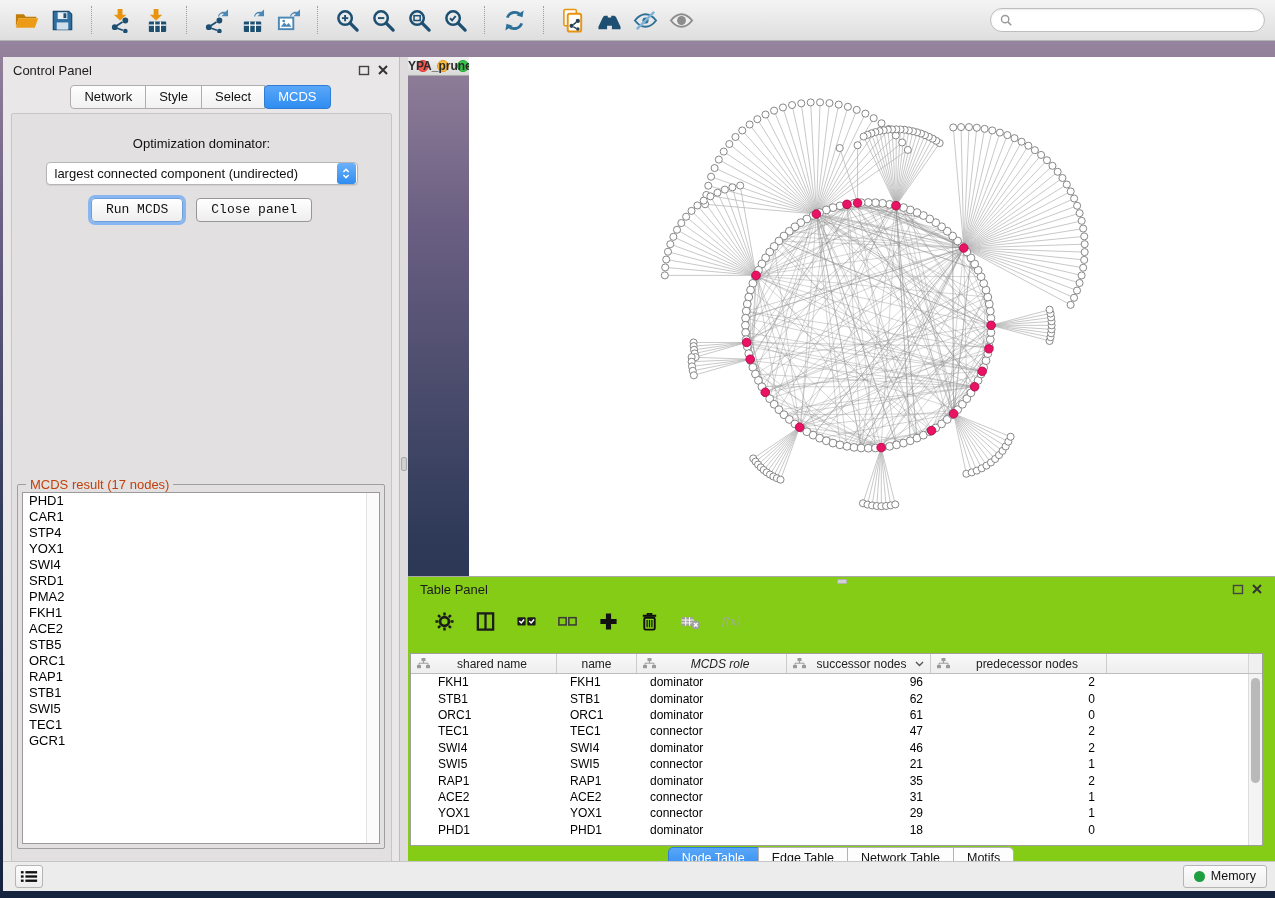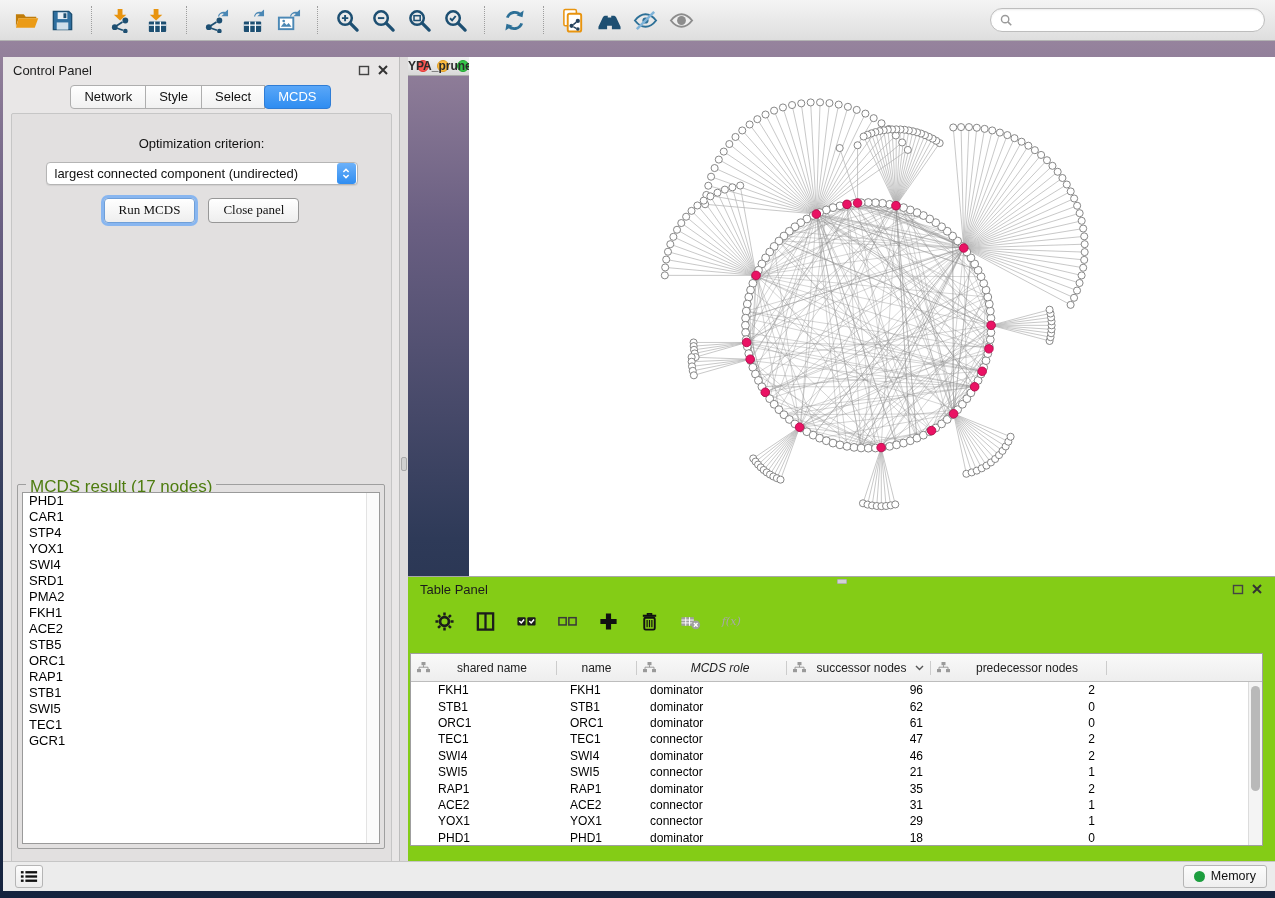--- a/index.html
+++ b/index.html
@@ -41,26 +41,26 @@
   .cp-inner{position:absolute;top:56px;left:8px;right:7px;bottom:10px;background:#e2e0e0;
     border:1px solid #c6c6c6;border-radius:2px;}
   .opt-label{text-align:center;margin-top:22px;font-size:13px;color:#111;}
   .opt-select{width:312px;height:23px;margin:11px auto 0;background:#fff;border:1px solid #b5b5b5;
     border-radius:4px;display:flex;align-items:center;overflow:hidden;box-shadow:0 1px 1px rgba(0,0,0,.08);}
   .opt-select .sel-text{flex:1;padding:0 8px;font-size:13px;white-space:nowrap;color:#111;}
   .sel-stepper{width:19px;height:21px;margin:0 1px;background:linear-gradient(#6cb1f9,#2f8df1);border-radius:3px;
     display:flex;align-items:center;justify-content:center;}
   .sel-stepper svg{width:12px;height:17px;}
   .btn-row{display:flex;justify-content:center;gap:13px;margin-top:13px;}
-  .push-btn{padding:3px 14px 4px;font-size:13px;font-family:Liberation Serif, serif;background:linear-gradient(#ffffff,#eeeeee);
+  .push-btn{padding:3px 14px 4px;font-size:13px;font-family:Liberation Mono, monospace;background:linear-gradient(#ffffff,#eeeeee);
     border:1px solid #979797;border-radius:4px;color:#111;}
   .push-btn.focused{box-shadow:0 0 0 3px rgba(105,168,245,.75);border-color:#6f9fd8;}
   .mcds-fieldset{position:absolute;top:370px;left:5px;right:6px;bottom:17px;border:1px solid #9f9f9f;
     border-radius:2px;padding:6px 4px 4px;}
-  .mcds-legend{position:absolute;top:-8px;left:8px;background:#e2e0e0;padding:0 4px;font-size:17px;color:#4d7c0f;}
+  .mcds-legend{position:absolute;top:-8px;left:8px;background:#e2e0e0;padding:0 4px;font-size:13px;color:#c2410c;}
   .mcds-list{position:absolute;top:7px;left:4px;right:4px;bottom:4px;background:#fff;border:1px solid #9a9a9a;
     overflow:hidden;}
   .mcds-item{font-size:13px;line-height:16px;padding-left:6px;color:#000;}
   .mcds-scroll{position:absolute;top:0;right:0;bottom:0;width:13px;background:#fbfbfb;border-left:1px solid #e3e3e3;}
 
   
   .v-divider{width:8px;background:#dedcdc;position:relative;}
   .v-grip{position:absolute;top:400px;left:1px;width:6px;height:14px;background:#cfcfcf;border:1px solid #a9a9a9;border-radius:2px;}
 
   
@@ -83,21 +83,21 @@
 
   
   .table-panel{height:300px;background:#84cc16;position:relative;}
   .tp-grip{position:absolute;top:2px;left:50%;margin-left:-5px;width:10px;height:5px;background:#d2d2d2;border:1px solid #b0b0b0;border-radius:1px;}
   .tp-header{height:24px;display:flex;align-items:center;padding:0 12px;font-size:13px;color:#1c1c1c;}
   .tp-toolbar{height:40px;display:flex;align-items:center;gap:17px;padding:0 0 0 24px;}
   .tp-tool{width:24px;height:24px;display:flex;align-items:center;justify-content:center;}
   .tp-tool svg{width:21px;height:21px;}
   .tp-table{position:absolute;top:76px;left:2px;right:12px;height:193px;background:#fff;
     border:1px solid #9f9f9f;display:flex;flex-direction:column;}
-  .th-row{height:28px;display:flex;border-bottom:1px solid #bdbdbd;background:linear-gradient(#f9f9f9,#eeeeee);align-items:center;}
+  .th-row{height:20px;display:flex;border-bottom:1px solid #bdbdbd;background:linear-gradient(#f9f9f9,#eeeeee);}
   .th-cell{display:flex;align-items:center;border-right:1px solid #cccccc;font-size:12px;color:#222;position:relative;padding:0 4px;}
   .th-cell .th-label{flex:1;text-align:center;}
   .th-cell svg.tree{width:13px;height:11px;margin:0 2px;}
   .th-cell svg.sortv{width:9px;height:6px;margin-right:2px;}
   .th-fill{flex:1;background:linear-gradient(#f9f9f9,#eeeeee);}
   .th-corner{width:14px;background:#f0f0f0;border-left:1px solid #d5d5d5;}
   .tb-body{flex:1;position:relative;overflow:hidden;}
   .t-row{display:flex;height:16.4px;align-items:center;}
   .t-cell{font-size:12px;color:#000;white-space:nowrap;overflow:hidden;}
   .t-scroll{position:absolute;top:0;right:0;bottom:0;width:14px;background:#f4f4f4;border-left:1px solid #dcdcdc;}
@@ -316,21 +316,21 @@
             </svg>
         </span>
       </div>
       <div class="cp-tabs" id="cp-tabs">
           <div class="cp-tab">Network</div>
           <div class="cp-tab">Style</div>
           <div class="cp-tab">Select</div>
           <div class="cp-tab active">MCDS</div>
         </div>
       <div class="cp-inner">
-        <div class="opt-label">Optimization criterion:</div>
+        <div class="opt-label">Optimization dominator:</div>
         <div class="opt-select">
           <span class="sel-text">largest connected component (undirected)</span>
           <span class="sel-stepper">
             <svg viewBox="0 0 16 22">
                 <path d="M4.5 9L8 5.5 11.5 9" stroke="#fff" stroke-width="1.9" fill="none"></path>
                 <path d="M4.5 13L8 16.5 11.5 13" stroke="#fff" stroke-width="1.9" fill="none"></path>
               </svg>
           </span>
         </div>
         <div class="btn-row">
@@ -873,20 +873,26 @@
                 <div class="t-cell" style="width: 80px; text-align: left; padding-left: 13px; padding-right: 0px;">PHD1</div>
                 <div class="t-cell" style="width: 150px; text-align: left; padding-left: 13px; padding-right: 0px;">dominator</div>
                 <div class="t-cell" style="width: 144px; text-align: right; padding-left: 0px; padding-right: 8px;">18</div>
                 <div class="t-cell" style="width: 176px; text-align: right; padding-left: 0px; padding-right: 12px;">0</div>
               </div>
               <div class="t-scroll">
                 <div class="t-thumb"></div>
               </div>
           </div>
         </div>
+        <div class="tp-tabs" id="tp-tabs">
+            <div class="tp-tab active">Node Table</div>
+            <div class="tp-tab">Edge Table</div>
+            <div class="tp-tab">Network Table</div>
+            <div class="tp-tab">Motifs</div>
+          </div>
       </div>
 
     </div>
   </div>
 
   <div class="statusbar">
     <div class="sb-left-btn">
       <svg viewBox="0 0 20 16">
           <g fill="#111">
             <rect x="1" y="2" width="3" height="2.6"></rect>

